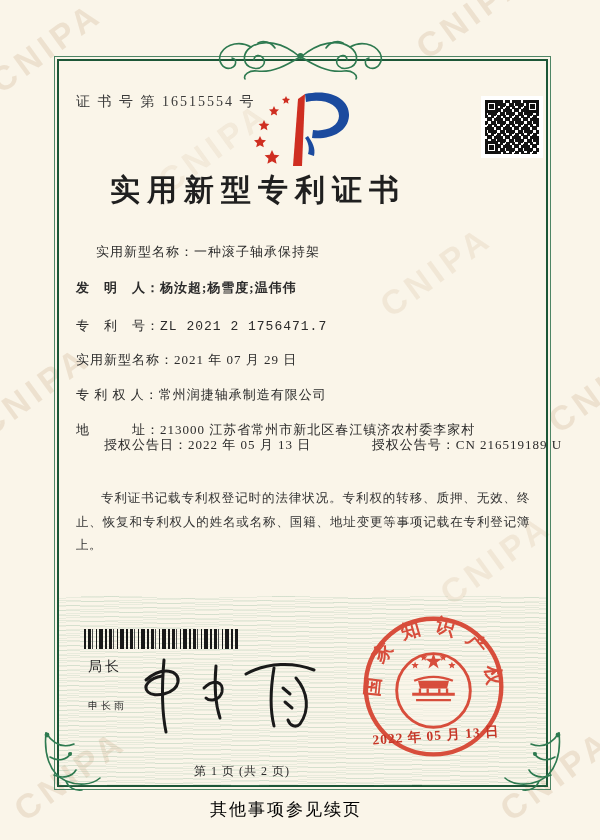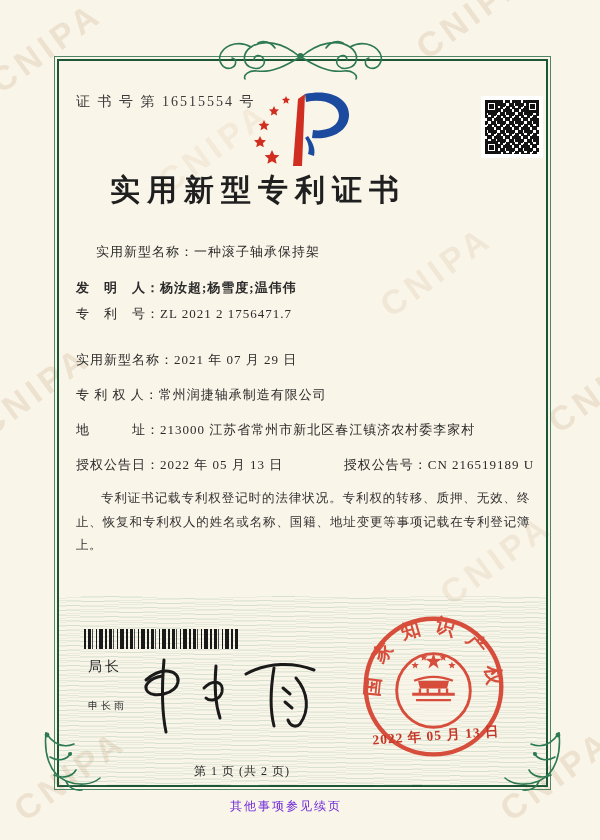--- a/index.html
+++ b/index.html
@@ -57,21 +57,21 @@
   .sig-title{left:88px;top:658px;font-size:14px;letter-spacing:3px;z-index:2;}
   .sig-name{left:88px;top:699px;font-size:10px;letter-spacing:3px;z-index:2;}
   .sig-svg{left:128px;top:648px;z-index:2;}
   .seal-svg{left:356px;top:611px;z-index:3;}
   .seal-date{
     left:358px;top:727px;width:156px;text-align:center;z-index:4;
     font-size:13.5px;font-weight:bold;color:#c63627;letter-spacing:1px;
     transform:rotate(-4deg);
   }
   .page-info{left:0;top:763px;width:484px;text-align:center;font-size:12px;letter-spacing:1px;z-index:2;}
-  .cont-note{left:0;top:798px;width:572px;text-align:center;font-size:12px;letter-spacing:2px;color:#6d28d9;z-index:2;}
+  .cont-note{left:0;top:798px;width:572px;text-align:center;font-size:17px;letter-spacing:2px;color:#000000;z-index:2;}
   .ornament{z-index:2;}
   
   .qr{
     left:481px;top:96px;width:62px;height:62px;background:#fff;z-index:2;
     box-sizing:border-box;padding:4px;
   }
   .qr-inner{
     position:relative;width:100%;height:100%;background-color:#fff;
     background-image:
       repeating-conic-gradient(#131313 0 25%, transparent 0 50%),
@@ -157,33 +157,33 @@
 </div>
 
 <div class="abs title">实用新型专利证书</div>
 
 <div class="abs field-row" style="top:243px;margin-left:20px;">
   <span class="field-label">实用新型名称：</span><span class="field-value">一种滚子轴承保持架</span>
 </div>
 <div class="abs field-row" style="top:279px;font-weight:bold;">
   <span class="field-label">发　明　人：</span><span class="field-value">杨汝超;杨雪度;温伟伟</span>
 </div>
-<div class="abs field-row" style="top:305px;">
+<div class="abs field-row" style="top:317px;font-family:Liberation Mono, monospace;">
   <span class="field-label">专　利　号：</span><span class="field-value">ZL 2021 2 1756471.7</span>
 </div>
 <div class="abs field-row" style="top:351px;">
   <span class="field-label">实用新型名称：</span><span class="field-value">2021 年 07 月 29 日</span>
 </div>
 <div class="abs field-row" style="top:386px;">
   <span class="field-label">专 利 权 人：</span><span class="field-value">常州润捷轴承制造有限公司</span>
 </div>
 <div class="abs field-row" style="top:421px;">
   <span class="field-label">地　　　址：</span><span class="field-value">213000  江苏省常州市新北区春江镇济农村委李家村</span>
 </div>
-<div class="abs field-row" style="top:456px;">
+<div class="abs field-row" style="top:436px;margin-left:28px;">
   <span>授权公告日：</span><span>2022 年 05 月 13 日</span>
   <span style="display:inline-block;width:52px;"></span>
   <span>授权公告号：</span><span>CN 216519189 U</span>
 </div>
 
 <div class="abs paras">
   <p>专利证书记载专利权登记时的法律状况。专利权的转移、质押、无效、终止、恢复和专利权人的姓名或名称、国籍、地址变更等事项记载在专利登记簿上。</p>
 </div>
 
 <div class="abs barcode"></div>

